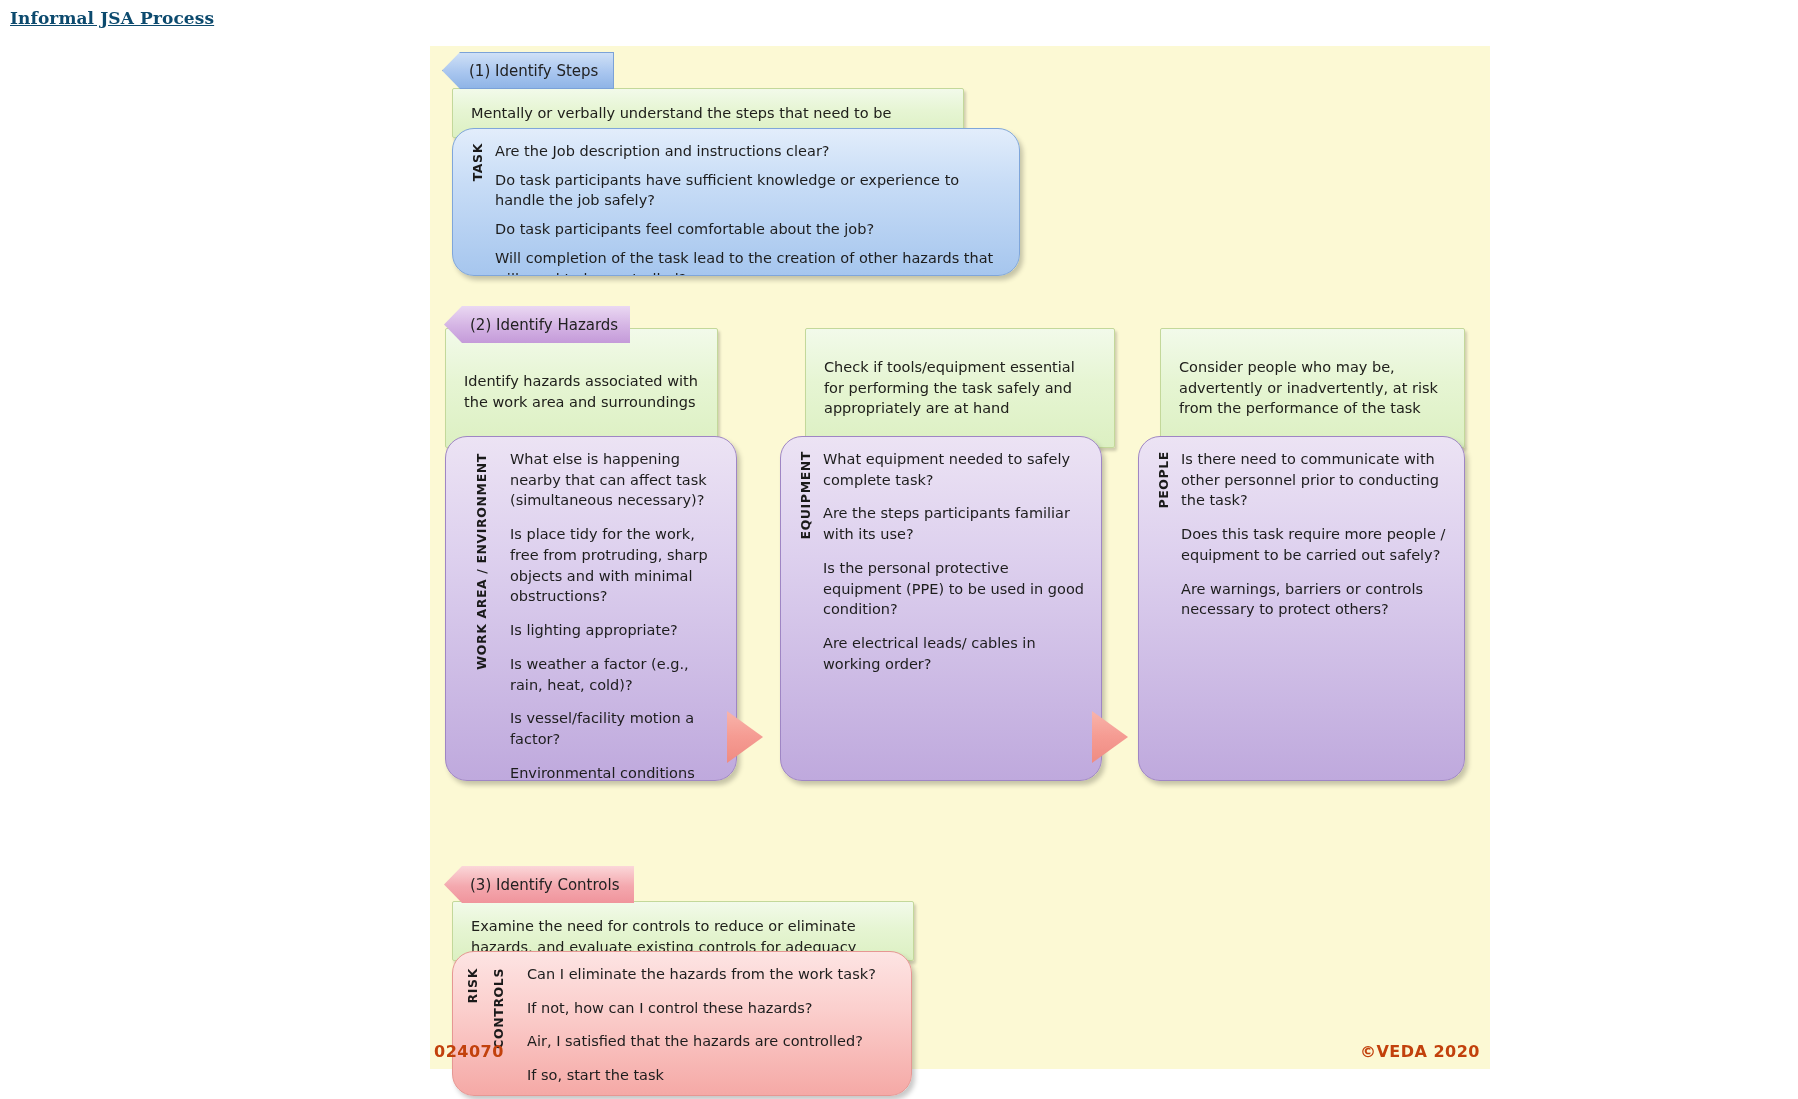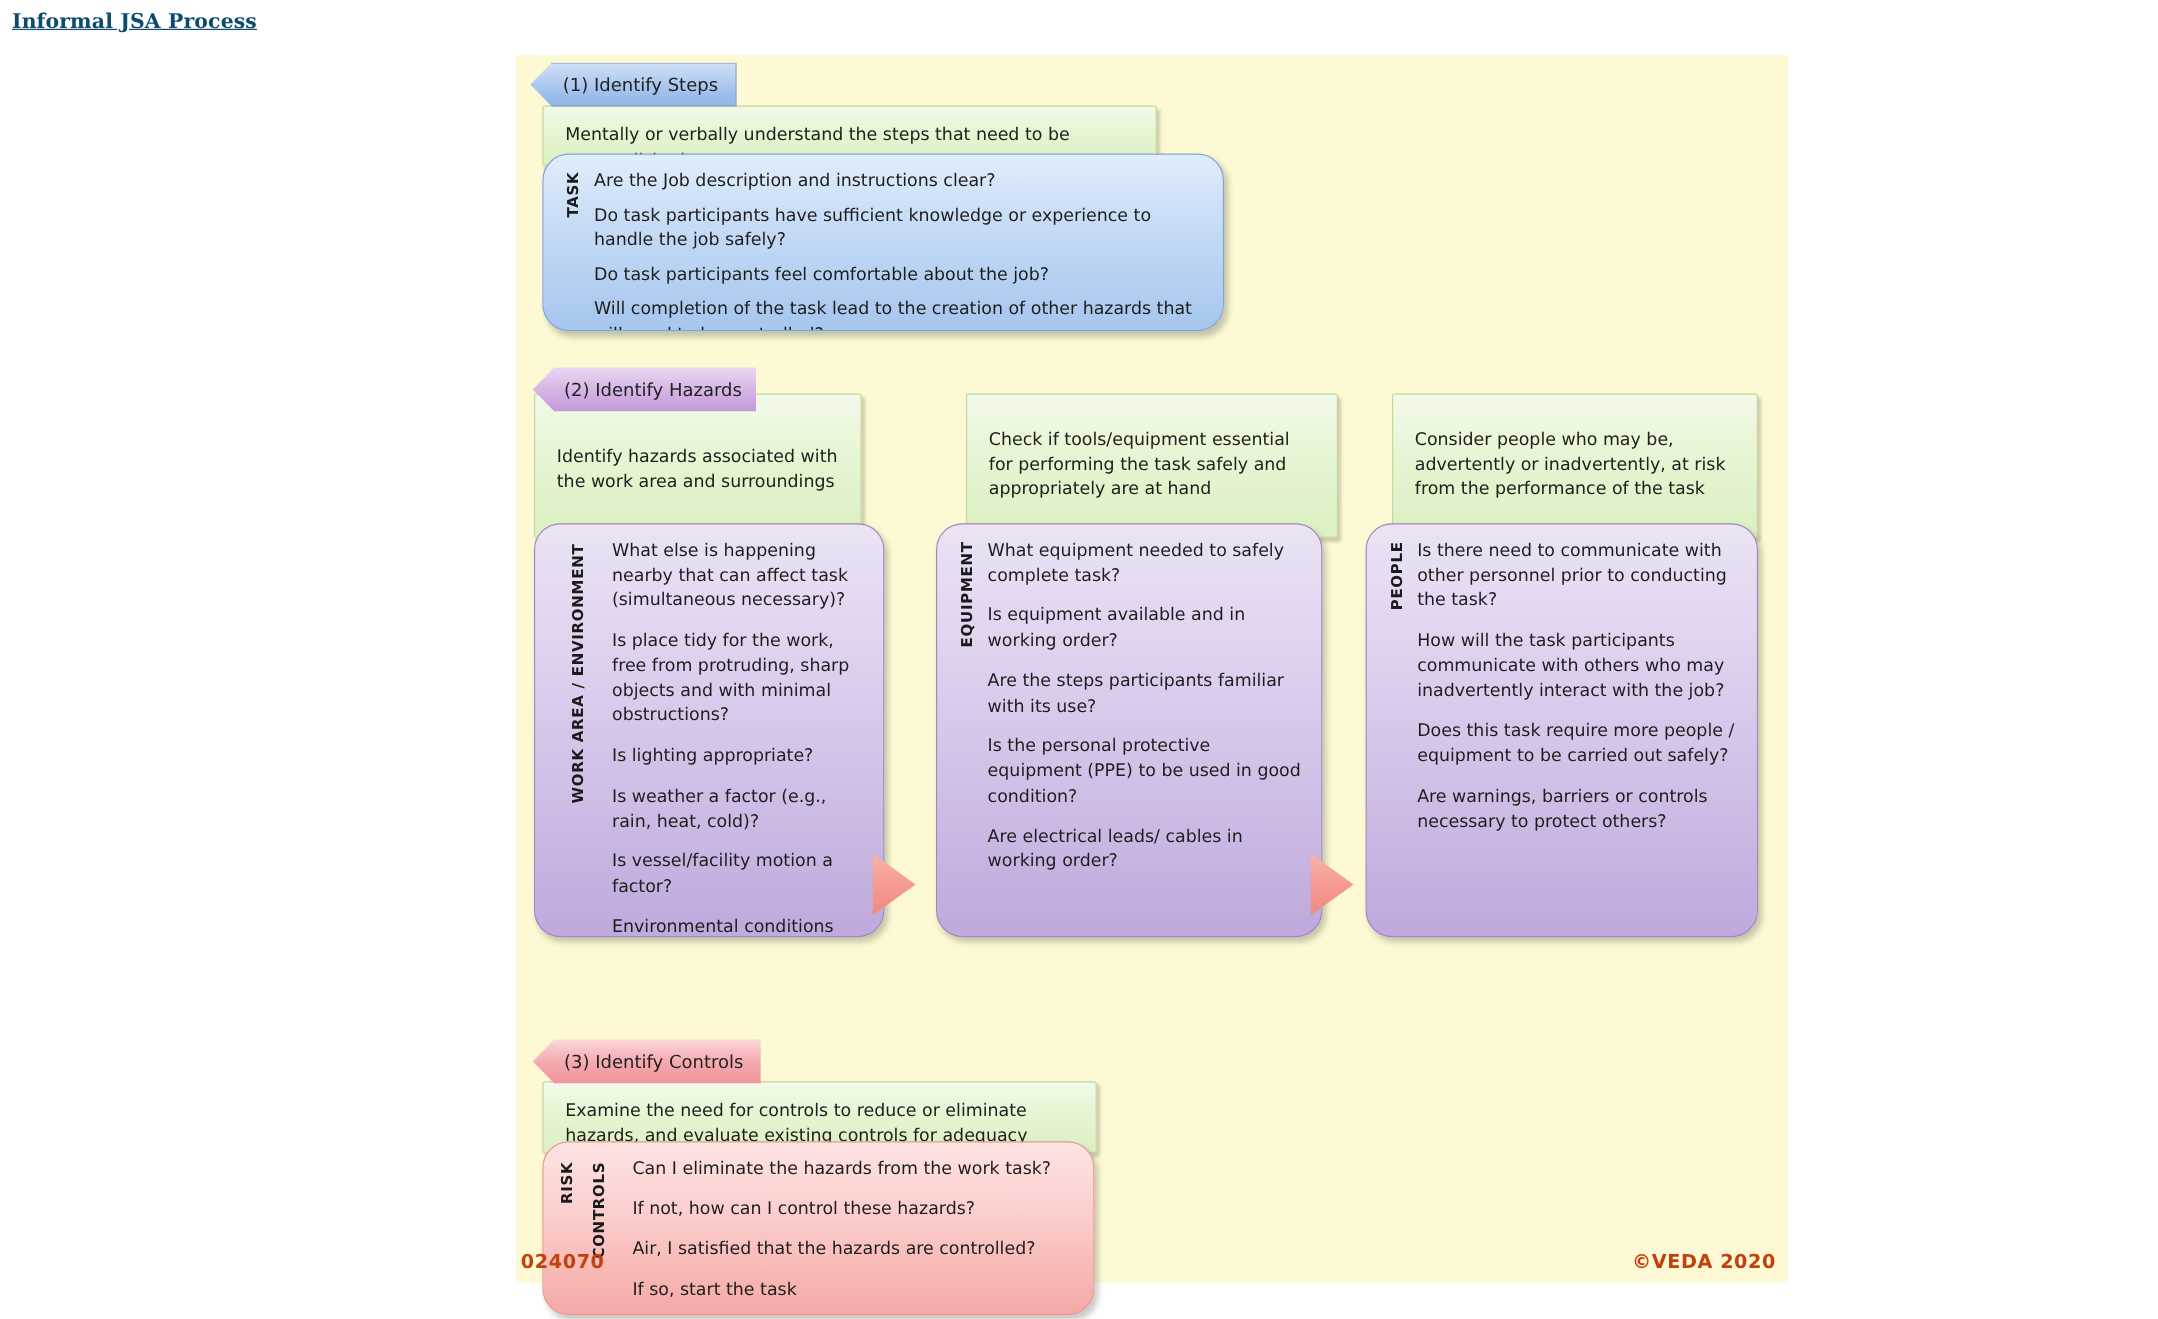--- a/index.html
+++ b/index.html
@@ -183,40 +183,38 @@
     <div class="green-panel std" style="left:375px; top:282px; width:310px; height:120px;">
       <div style="margin-top:14px;">Check if tools/equipment essential for performing the task safely and appropriately are at hand</div>
     </div>
 
     <div class="qcard purple" style="left:350px; top:390px; width:322px; height:345px;">
       <div class="vlabel-wrap">
         <span class="vlabel">EQUIPMENT</span>
       </div>
       <div class="qbody">
         <p>What equipment needed to safely complete task?</p>
-        <p>Is equipment available and in working order?</p>
         <p>Are the steps participants familiar with its use?</p>
         <p>Is the personal protective equipment (PPE) to be used in good condition?</p>
         <p>Are electrical leads/ cables in working order?</p>
       </div>
     </div>
 
     <div class="arrow" style="left:662px; top:665px;"></div>
 
     <div class="green-panel std" style="left:730px; top:282px; width:305px; height:120px;">
       <div style="margin-top:14px;">Consider people who may be, advertently or inadvertently, at risk from the performance of the task</div>
     </div>
 
     <div class="qcard purple" style="left:708px; top:390px; width:327px; height:345px;">
       <div class="vlabel-wrap">
         <span class="vlabel">PEOPLE</span>
       </div>
       <div class="qbody">
         <p>Is there need to communicate with other personnel prior to conducting the task?</p>
-        <p>How will the task participants communicate with others who may inadvertently interact with the job?</p>
         <p>Does this task require more people / equipment to be carried out safely?</p>
         <p>Are warnings, barriers or controls necessary to protect others?</p>
       </div>
     </div>
 
     <div class="banner red" style="left:14px; top:820px; width:190px;">
       <span>(3) Identify Controls</span>
     </div>
 
     <div class="green-panel std" style="left:22px; top:855px; width:462px; height:60px;">

